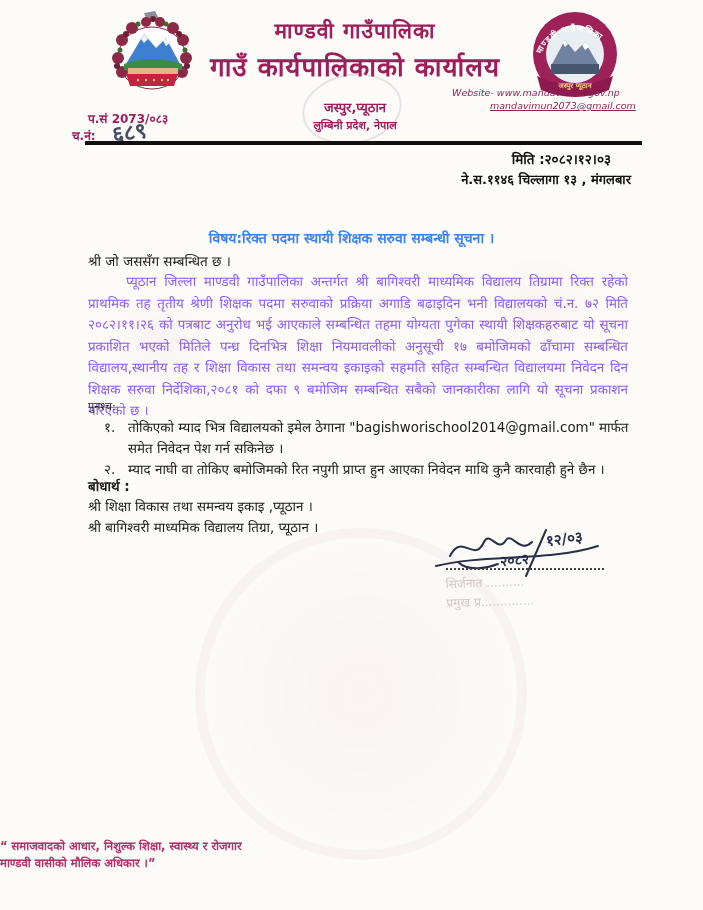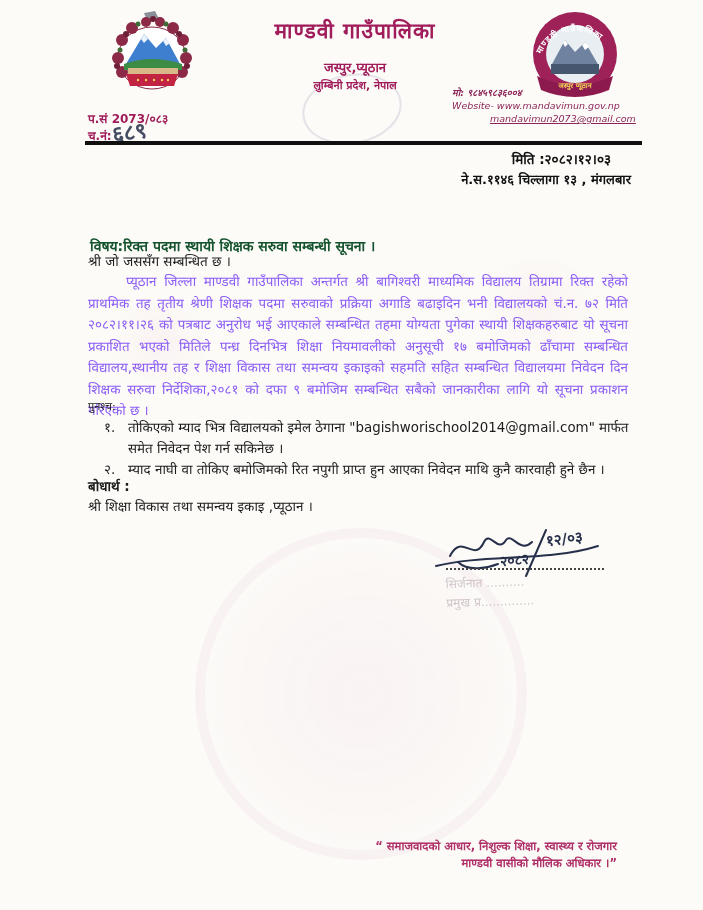--- a/index.html
+++ b/index.html
@@ -20,46 +20,46 @@
   .emblem-right{position:absolute;left:527px;top:10px;width:96px;height:92px;}
   .head-center{position:absolute;left:190px;top:16px;width:330px;text-align:center;}
   .muni-name{font-size:21px;font-weight:bold;color:#a01c5a;letter-spacing:1px;}
   .office-name{font-size:26px;font-weight:bold;color:#a01c5a;margin-top:4px;letter-spacing:1px;}
   .addr1{font-size:13px;font-weight:bold;color:#a01c5a;margin-top:14px;}
   .addr2{font-size:11px;font-weight:bold;color:#a01c5a;margin-top:1px;}
   .contact{position:absolute;left:452px;top:86px;width:200px;font-size:9.5px;font-style:italic;color:#8c2558;line-height:13px;}
   .contact .phone{font-weight:bold;}
   .contact .em2{padding-left:38px;text-decoration:underline;}
   .letter-no{position:absolute;left:88px;top:110px;font-size:12px;font-weight:bold;color:#a01c5a;}
-  .ref-no{position:absolute;left:88px;top:127px;font-size:12px;font-weight:bold;color:#a01c5a;}
+  .ref-no{position:absolute;left:72px;top:127px;font-size:12px;font-weight:bold;color:#a01c5a;}
   .ref-hand{position:absolute;left:112px;top:116px;font-size:22px;color:#26304a;transform:rotate(-8deg);font-weight:bold;opacity:.85;}
   .rule{position:absolute;left:85px;top:141px;width:557px;height:3.5px;background:#101010;}
   
   .miti{position:absolute;right:92px;top:150px;font-size:13.5px;font-weight:bold;color:#111;}
   .nesam{position:absolute;right:72px;top:170px;font-size:13px;font-weight:bold;color:#111;}
   
-  .subject{position:absolute;left:90px;top:236px;width:523px;font-size:14px;font-weight:bold;color:#14532d;}
+  .subject{position:absolute;left:90px;top:228px;width:523px;text-align:center;font-size:14px;font-weight:bold;color:#3b82f6;}
   .salutation{position:absolute;left:88px;top:252px;font-size:13.5px;color:#1c1c1c;}
   .para{position:absolute;left:88px;top:271px;width:540px;font-size:13.4px;line-height:21.5px;color:#8b5cf6;text-align:justify;text-indent:38px;margin:0;}
   .punashcha{position:absolute;left:88px;top:398px;font-size:11px;color:#1c1c1c;}
   .nlist{position:absolute;left:104px;top:417px;width:528px;}
   .nlist .row{display:flex;font-size:13.4px;line-height:21px;color:#1c1c1c;}
   .nlist .num{width:24px;flex:none;}
   .cc-label{position:absolute;left:88px;top:477px;font-size:13.5px;font-weight:bold;color:#1c1c1c;}
   .cc1{position:absolute;left:88px;top:497px;font-size:13.4px;color:#1c1c1c;text-align:center;}
   .cc2{position:absolute;left:88px;top:518px;font-size:13.4px;color:#1c1c1c;}
   
   .sig-area{position:absolute;left:428px;top:524px;width:210px;height:70px;}
   .sig-svg{position:absolute;left:0;top:0;}
   .sig-date-top{position:absolute;left:118px;top:4px;font-size:15px;color:#26304a;transform:rotate(-7deg);font-weight:bold;}
   .sig-date-bottom{position:absolute;left:72px;top:26px;font-size:14px;color:#26304a;transform:rotate(-5deg);font-weight:bold;}
   .sig-dots{position:absolute;left:18px;top:44px;width:158px;border-bottom:2px dotted #444;}
   .stamp-text{position:absolute;left:446px;top:572px;width:190px;font-size:12px;line-height:19px;color:#8d7186;opacity:.38;transform:rotate(-2deg);}
   
-  .footer{position:absolute;left:0;top:838px;width:617px;text-align:right;color:#b03068;font-weight:bold;font-size:11.5px;line-height:17px;}
+  .footer{position:absolute;left:0;top:838px;width:617px;text-align:left;color:#b03068;font-weight:bold;font-size:11.5px;line-height:17px;}
   
   .wm-seal{position:absolute;left:195px;top:528px;width:312px;height:312px;border-radius:50%;
     border:10px solid rgba(190,80,130,0.05);
     background:radial-gradient(circle, rgba(190,80,130,0.045) 0%, rgba(190,80,130,0.02) 60%, transparent 72%);}
   .wm-stamp{position:absolute;left:302px;top:74px;width:96px;height:66px;border-radius:50%;
     border:2px solid rgba(150,140,175,0.22);transform:rotate(-10deg);}
   .blot1{position:absolute;left:100px;top:300px;width:120px;height:80px;border-radius:50%;
     background:radial-gradient(circle, rgba(200,90,130,0.05), transparent 70%);}
   .blot2{position:absolute;left:470px;top:260px;width:140px;height:90px;border-radius:50%;
     background:radial-gradient(circle, rgba(200,90,130,0.05), transparent 70%);}
@@ -133,26 +133,26 @@
       <text font-size="8.5" fill="#ffffff" font-weight="bold" letter-spacing="1">
         <textPath href="#arcTop" startOffset="8">माण्डवी गाउँपालिका</textPath>
       </text>
       <path d="M10,66 Q48,84 86,66 L82,80 Q48,94 14,80 Z" fill="#8c1a4e"></path>
       <text x="48" y="78" font-size="7" fill="#f5d75a" text-anchor="middle" font-weight="bold">जस्पुर प्यूठान</text>
     </svg>
   </div>
 
   <div class="head-center">
     <div class="muni-name">माण्डवी गाउँपालिका</div>
+    <div class="office-name">गाउँ कार्यपालिकाको कार्यालय</div>
     <div class="addr1">जस्पुर,प्यूठान</div>
     <div class="addr2">लुम्बिनी प्रदेश, नेपाल</div>
   </div>
 
   <div class="contact">
-    <div class="phone">मो: ९८४५९८३६००४</div>
     <div>Website- www.mandavimun.gov.np</div>
     <div class="em2">mandavimun2073@gmail.com</div>
   </div>
 
   <div class="letter-no">प.सं 2073/०८३</div>
   <div class="ref-no">च.नं:</div>
   <div class="ref-hand">६८९</div>
 
   <div class="rule"></div>
 
@@ -171,20 +171,21 @@
       <span>तोकिएको म्याद भित्र विद्यालयको इमेल ठेगाना "bagishworischool2014@gmail.com" मार्फत समेत निवेदन पेश गर्न सकिनेछ ।</span>
     </div>
     <div class="row">
       <span class="num">२.</span>
       <span>म्याद नाघी वा तोकिए बमोजिमको रित नपुगी प्राप्त हुन आएका निवेदन माथि कुनै कारवाही हुने छैन ।</span>
     </div>
   </div>
 
   <div class="cc-label">बोधार्थ :</div>
   <div class="cc1">श्री शिक्षा विकास तथा समन्वय इकाइ ,प्यूठान ।</div>
+  <div class="cc2">श्री बागिश्वरी माध्यमिक विद्यालय तिग्रा, प्यूठान ।</div>
 
   <div class="sig-area">
     <svg class="sig-svg" width="210" height="70" viewBox="0 0 210 70">
       <g stroke="#26304a" stroke-width="2" fill="none" stroke-linecap="round">
         <path d="M22,32 C34,8 46,40 56,18 C62,6 70,30 78,16 C84,8 92,30 104,18"></path>
         <path d="M8,42 C55,30 120,38 170,22"></path>
         <path d="M118,6 L98,52"></path>
         <path d="M30,38 C40,48 60,44 70,40"></path>
       </g>
     </svg>

